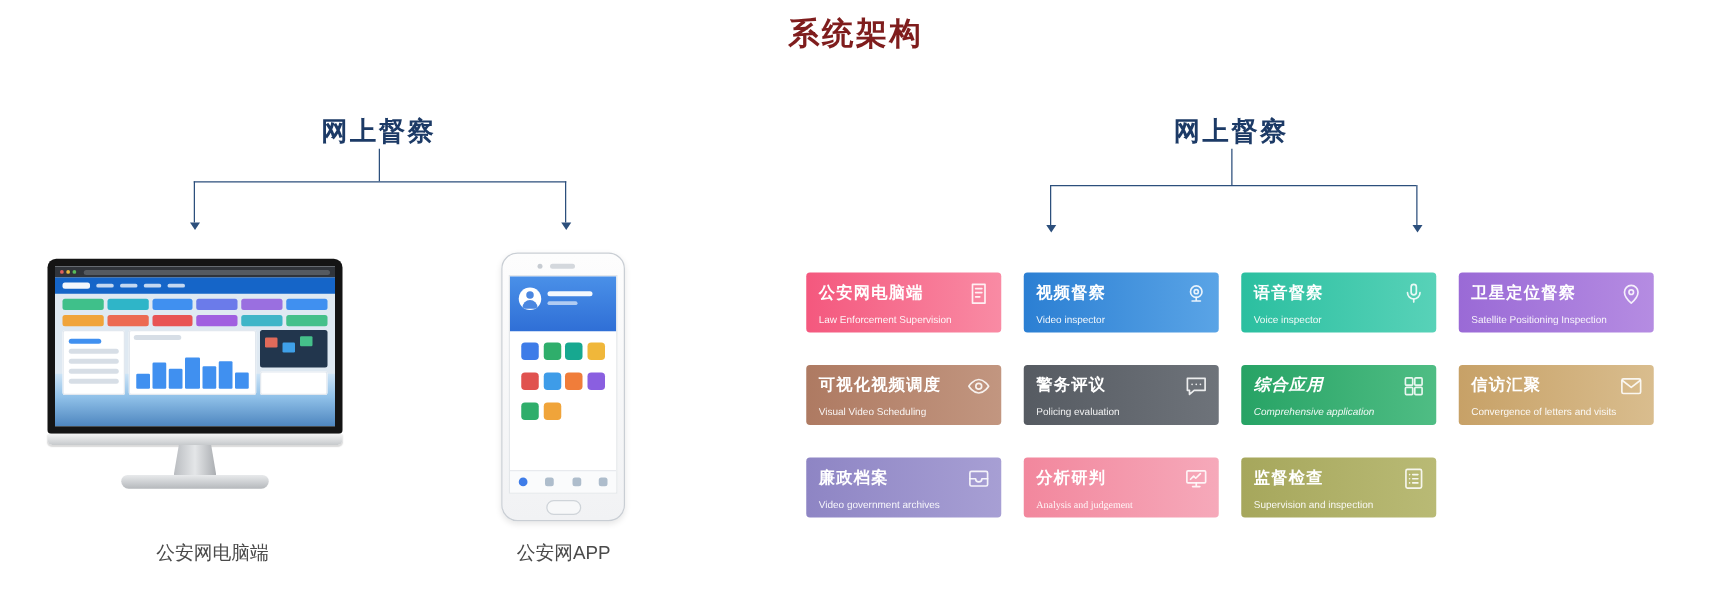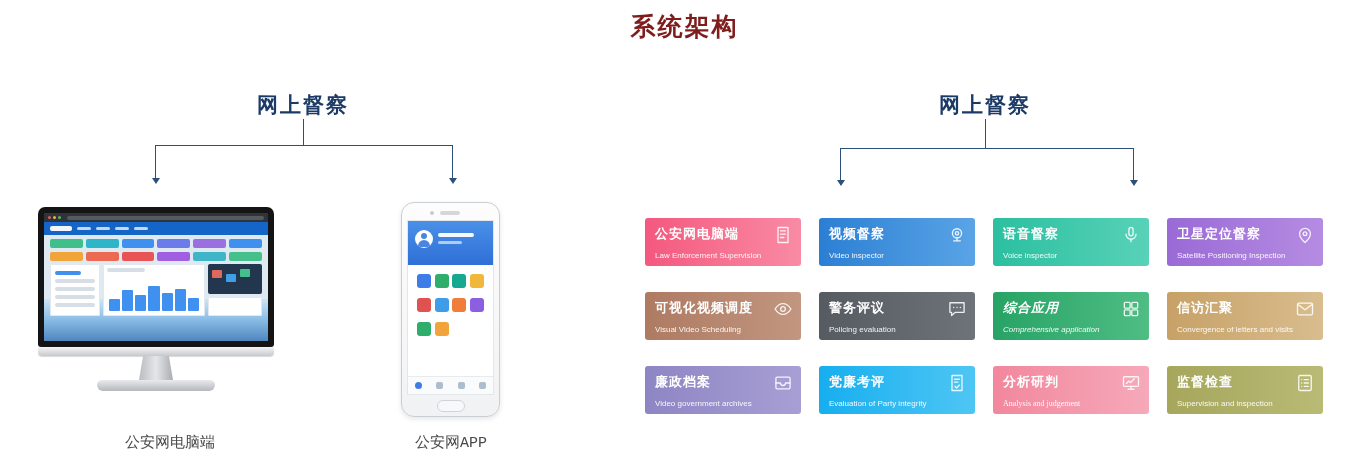--- a/index.html
+++ b/index.html
@@ -95,21 +95,21 @@
   .p-nav{position:absolute;left:0;right:0;bottom:0;height:17px;background:#fafbfc;border-top:1px solid #e8eaee;
          display:flex;justify-content:space-around;align-items:center;}
   .p-nav i{width:7px;height:7px;border-radius:2px;background:#aebdcc;display:block;}
   .p-nav i:first-child{background:#3e7ce8;border-radius:50%;}
   .p-home{position:absolute;bottom:4px;left:50%;margin-left:-14px;width:28px;height:12px;
           border:1px solid #cfd4d9;border-radius:7px;background:#f7f8f9;box-sizing:border-box;}
 
   
   .dev-label{position:absolute;top:433px;width:200px;text-align:center;font-size:15px;color:#4a4a4a;}
   .dev-label-pc{left:70px;}
-  .dev-label-app{left:351px;font-family:Liberation Mono, monospace;}
+  .dev-label-app{left:351px;}
 
   
   .cards{position:absolute;left:645px;top:218px;display:grid;
          grid-template-columns:repeat(4,156px);grid-auto-rows:48px;column-gap:18px;row-gap:26px;}
   .card{position:relative;border-radius:3px;color:#fff;overflow:hidden;background:#999;}
   .card-title{position:absolute;left:10px;top:7px;font-size:13px;font-weight:700;letter-spacing:1px;}
   .card-sub{position:absolute;left:10px;bottom:6px;font-size:8px;opacity:.92;white-space:nowrap;}
   .card-icon{position:absolute;right:8px;top:7px;width:20px;height:20px;opacity:.95;}
   .card-icon svg{width:20px;height:20px;display:block;stroke:rgba(255,255,255,.92);fill:none;
                  stroke-width:1.6;stroke-linecap:round;stroke-linejoin:round;}
@@ -339,31 +339,20 @@
       <span class="card-title">廉政档案</span>
       <span class="card-sub">Video government archives</span>
       <span class="card-icon">
         <svg viewBox="0 0 24 24">
             <rect x="3.5" y="5" width="17" height="14" rx="1.5"></rect>
             <path d="M3.5 12H9a3 3 0 0 0 6 0h5.5"></path>
           </svg>
       </span>
     </div>
 
-    <div class="card" style="background: linear-gradient(90deg, rgb(23, 174, 239), rgb(78, 198, 244));">
-      <span class="card-title">党廉考评</span>
-      <span class="card-sub">Evaluation of Party integrity</span>
-      <span class="card-icon">
-        <svg viewBox="0 0 24 24">
-            <path d="M6 3h12v18H6z"></path>
-            <path d="M9 7.5h6M9 11h4"></path>
-            <path d="M9.5 16l2 2 3.5-3.5"></path>
-          </svg>
-      </span>
-    </div>
 
     <div class="card" style="background: linear-gradient(90deg, rgb(242, 135, 157), rgb(246, 169, 186)); font-family: Liberation Serif, serif;">
       <span class="card-title">分析研判</span>
       <span class="card-sub">Analysis and judgement</span>
       <span class="card-icon">
         <svg viewBox="0 0 24 24">
             <rect x="3" y="4.5" width="18" height="11.5" rx="1"></rect>
             <path d="M6.5 12.5l3-3 2 2 4.5-4.5"></path>
             <path d="M12 16v3.5M8.5 19.5h7"></path>
           </svg>

